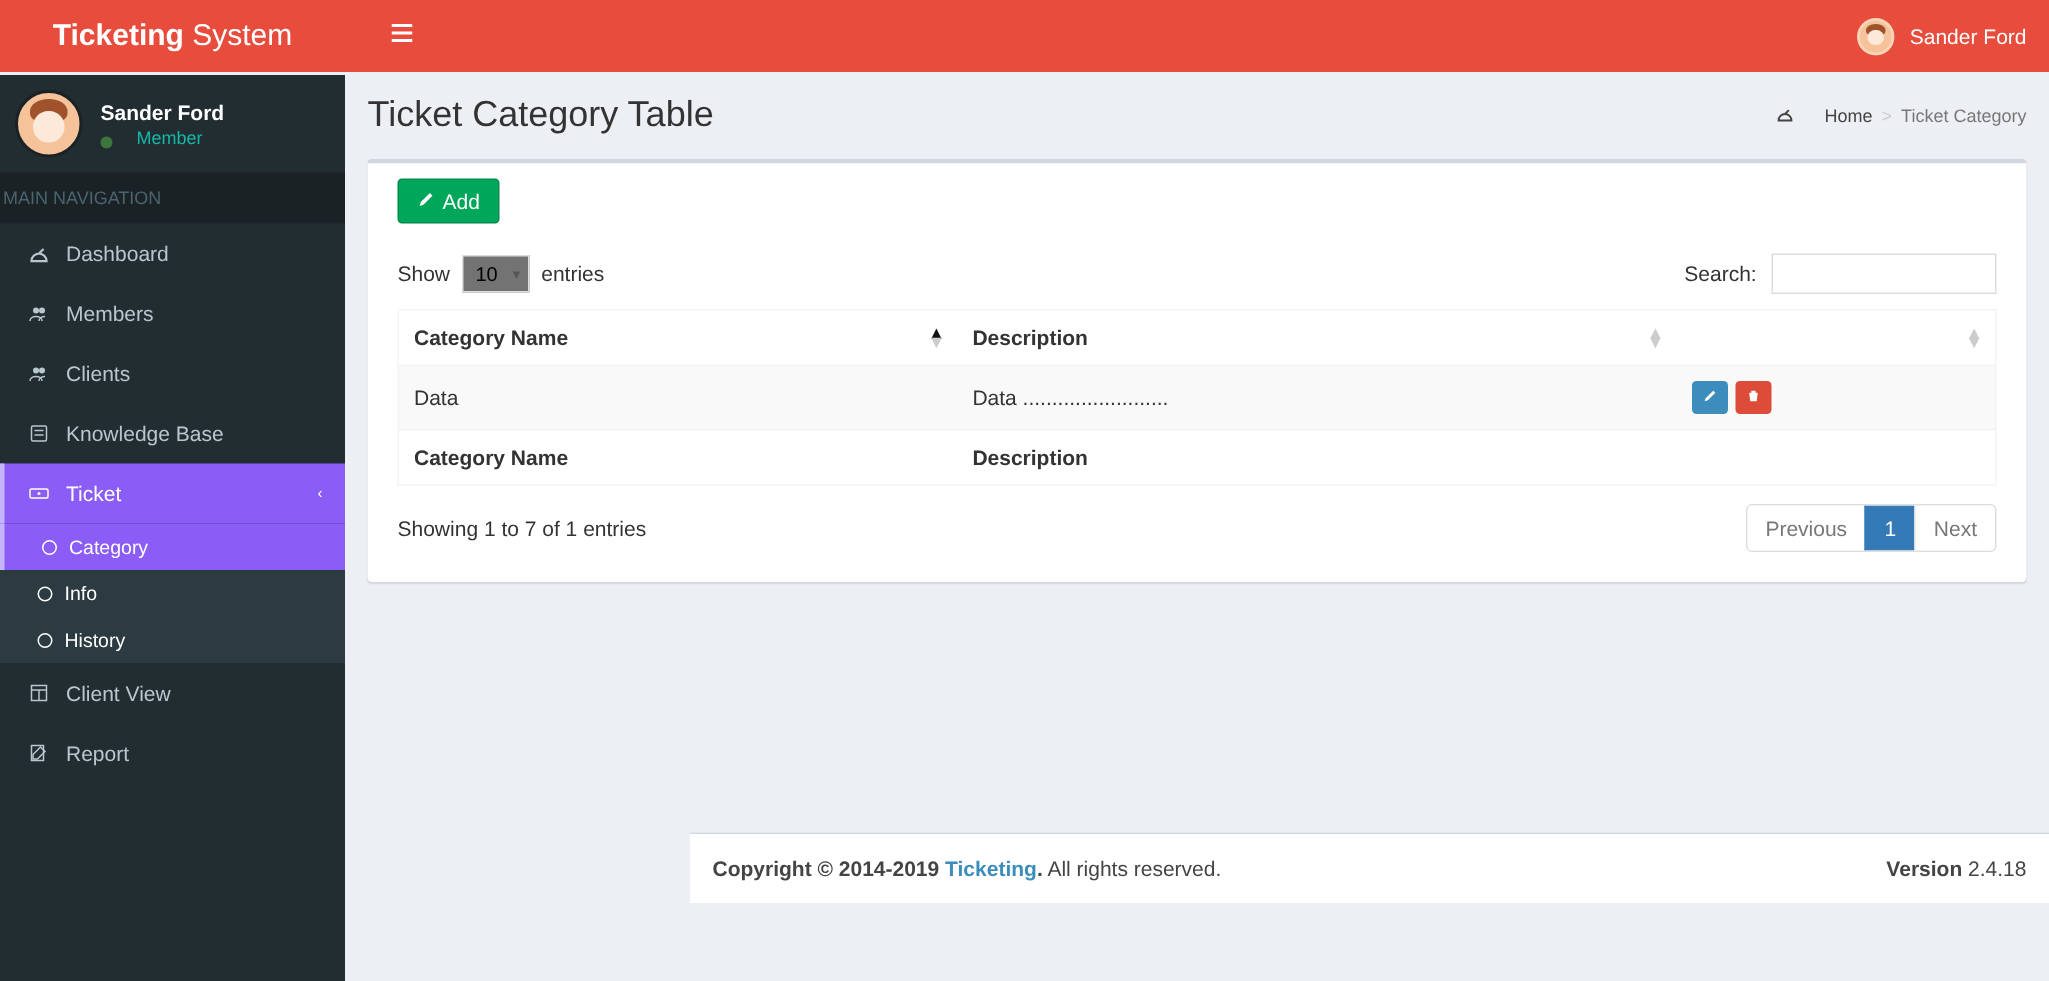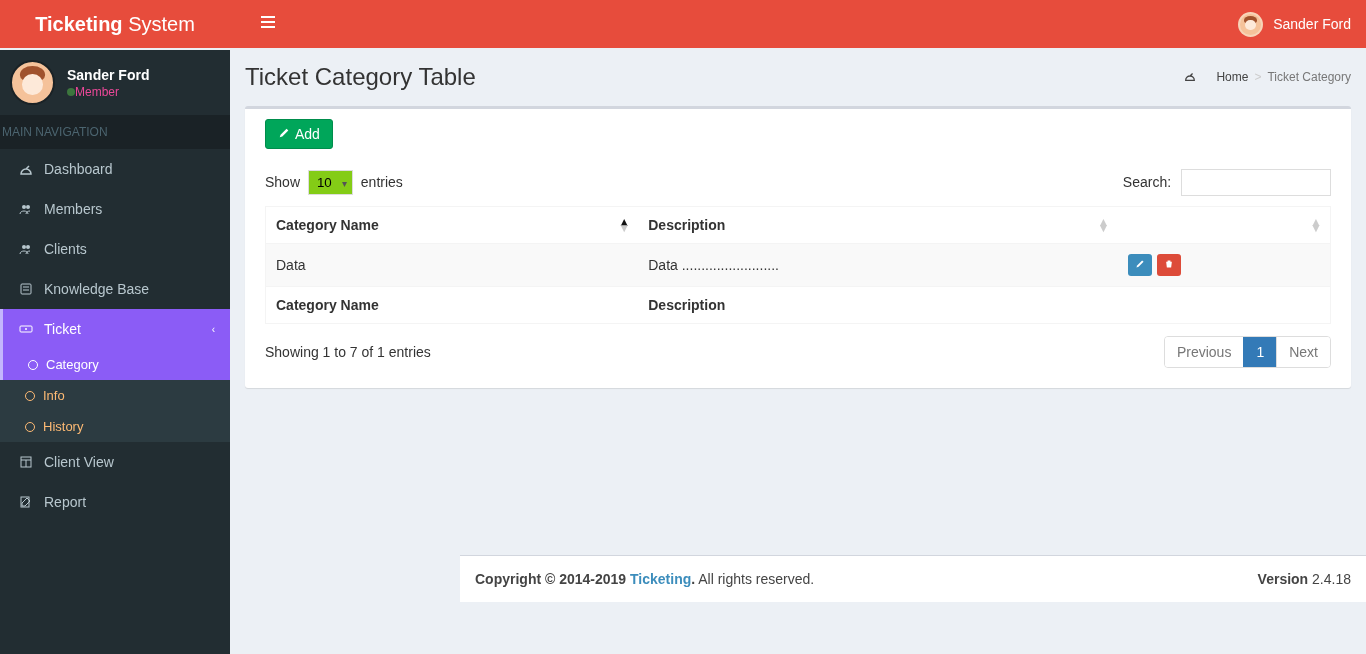--- a/index.html
+++ b/index.html
@@ -12,48 +12,48 @@
 .navbar { flex: 1; background: #e74c3c; display: flex; align-items: center; justify-content: space-between; padding: 0 15px; color: #fff; }
 .sidebar-toggle { color: #fff; font-size: 16px; cursor: pointer; padding: 15px; }
 .navbar-right { display: flex; align-items: center; gap: 10px; cursor: pointer; }
 .navbar-right .avatar-sm { width: 25px; height: 25px; border-radius: 50%; background: #f5c29a; border: 2px solid rgba(255,255,255,0.3); position: relative; overflow: hidden; }
 
 
 .sidebar { width: 230px; background: #222d32; position: absolute; top: 50px; bottom: 0; left: 0; color: #b8c7ce; }
 .user-panel { padding: 10px; display: flex; align-items: center; gap: 12px; }
 .user-panel .avatar { width: 45px; height: 45px; border-radius: 50%; background: #f5c29a; position: relative; overflow: hidden; border: 2px solid #1a2226;}
 .user-panel .info .name { color: #fff; font-weight: 600; font-size: 14px; }
-.user-panel .info .status { font-size: 12px; color: #ec4899; display: flex; align-items: center; gap: 0; margin-top: 2px;}
+.user-panel .info .status { font-size: 12px; color: #14b8a6; display: flex; align-items: flex-end; gap: 16px; margin-top: 2px;}
 .status-dot { width: 8px; height: 8px; background: #3c763d; border-radius: 50%; display: inline-block; }
 .sidebar-header { background: #1a2226; color: #4b646f; padding: 10px 2px; font-size: 12px; }
 .sidebar-menu { list-style: none; }
 .sidebar-menu li a { display: flex; align-items: center; padding: 12px 15px; color: #b8c7ce; text-decoration: none; gap: 10px; position: relative; border-left: 3px solid transparent;}
 .sidebar-menu li.active > a { background: #8b5cf6; color: #fff; border-left: 3px solid #c4b5fd; }
 .sidebar-menu li a .chevron { margin-left: auto; font-size: 10px; }
 .treeview-menu { list-style: none; background: #2c3b41; }
-.treeview-menu li a { padding: 8px 15px 8px 25px; font-size: 13px; display: flex; align-items: center; gap: 8px; color: #fdba74; border-left: none;}
+.treeview-menu li a { padding: 8px 15px 8px 25px; font-size: 13px; display: flex; align-items: center; gap: 8px; color: #ffffff; border-left: none;}
 .treeview-menu li.active a { color: #fff; }
 .circle-o { width: 10px; height: 10px; border: 1.5px solid currentColor; border-radius: 50%; display: inline-block; }
 .icon { width: 16px; display: inline-flex; justify-content: center; }
 
 
 .content-wrapper { margin-left: 230px; min-height: 554px; background: #ecf0f5; position: relative; padding-bottom: 50px;}
 .content-header { padding: 15px 15px 0 15px; display: flex; justify-content: space-between; align-items: center; }
 .content-header h1 { font-size: 24px; font-weight: 500; color: #333; }
 .breadcrumb { font-size: 12px; color: #777; display: flex; align-items: center; gap: 6px; }
 .breadcrumb a { color: #444; text-decoration: none; display: flex; align-items: center; gap: 20px;}
 .breadcrumb .sep { color: #ccc; }
 .breadcrumb .active { color: #777; }
 
 .content { padding: 15px; }
 .box { background: #fff; border-radius: 3px; border-top: 3px solid #d2d6de; padding: 10px 20px 20px 20px; box-shadow: 0 1px 1px rgba(0,0,0,0.1); }
 .btn-success { background: #00a65a; color: #fff; border: 1px solid #008d4c; padding: 6px 12px; border-radius: 3px; cursor: pointer; display: inline-flex; align-items: center; gap: 5px; font-size: 14px;}
 
 .dt-top { display: flex; justify-content: space-between; align-items: center; margin: 20px 0 10px 0; font-size: 14px; color: #333;}
-.dt-length select { padding: 4px 20px 4px 8px; border: 1px solid #ddd; background: #84cc16; appearance: none; position: relative;}
+.dt-length select { padding: 4px 20px 4px 8px; border: 1px solid #ddd; background: #737373; appearance: none; position: relative;}
 .select-wrap { position: relative; display: inline-block; margin: 0 4px;}
 .select-wrap::after { content: "▾"; position: absolute; right: 6px; top: 50%; transform: translateY(-50%); color: #555; font-size: 10px; pointer-events: none;}
 .dt-search input { border: 1px solid #ddd; padding: 5px 8px; width: 150px; margin-left: 6px; }
 
 table.dt { width: 100%; border-collapse: collapse; border: 1px solid #f4f4f4; }
 table.dt th, table.dt td { padding: 10px; text-align: left; border-top: 1px solid #f4f4f4; border-bottom: 1px solid #f4f4f4; font-size: 14px;}
 table.dt thead th, table.dt tfoot th { font-weight: 700; color: #333; position: relative;}
 table.dt tbody tr:nth-child(odd) { background: #f9f9f9; }
 .sort-icon { position: absolute; right: 8px; top: 50%; transform: translateY(-50%); color: #ccc; font-size: 12px; line-height: 0.5;}
 .sort-icon .active-sort { color: #111; }

